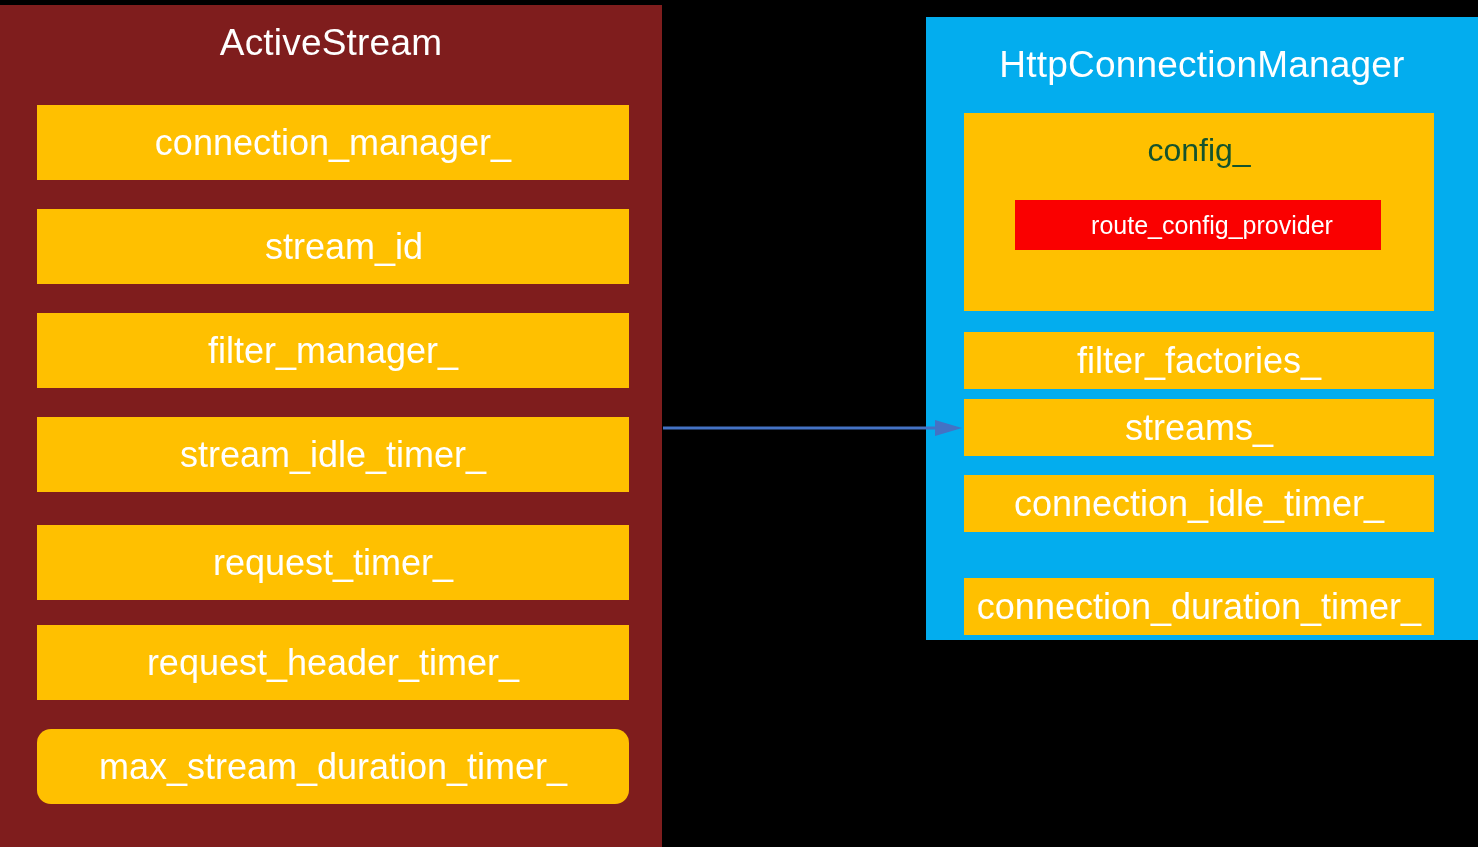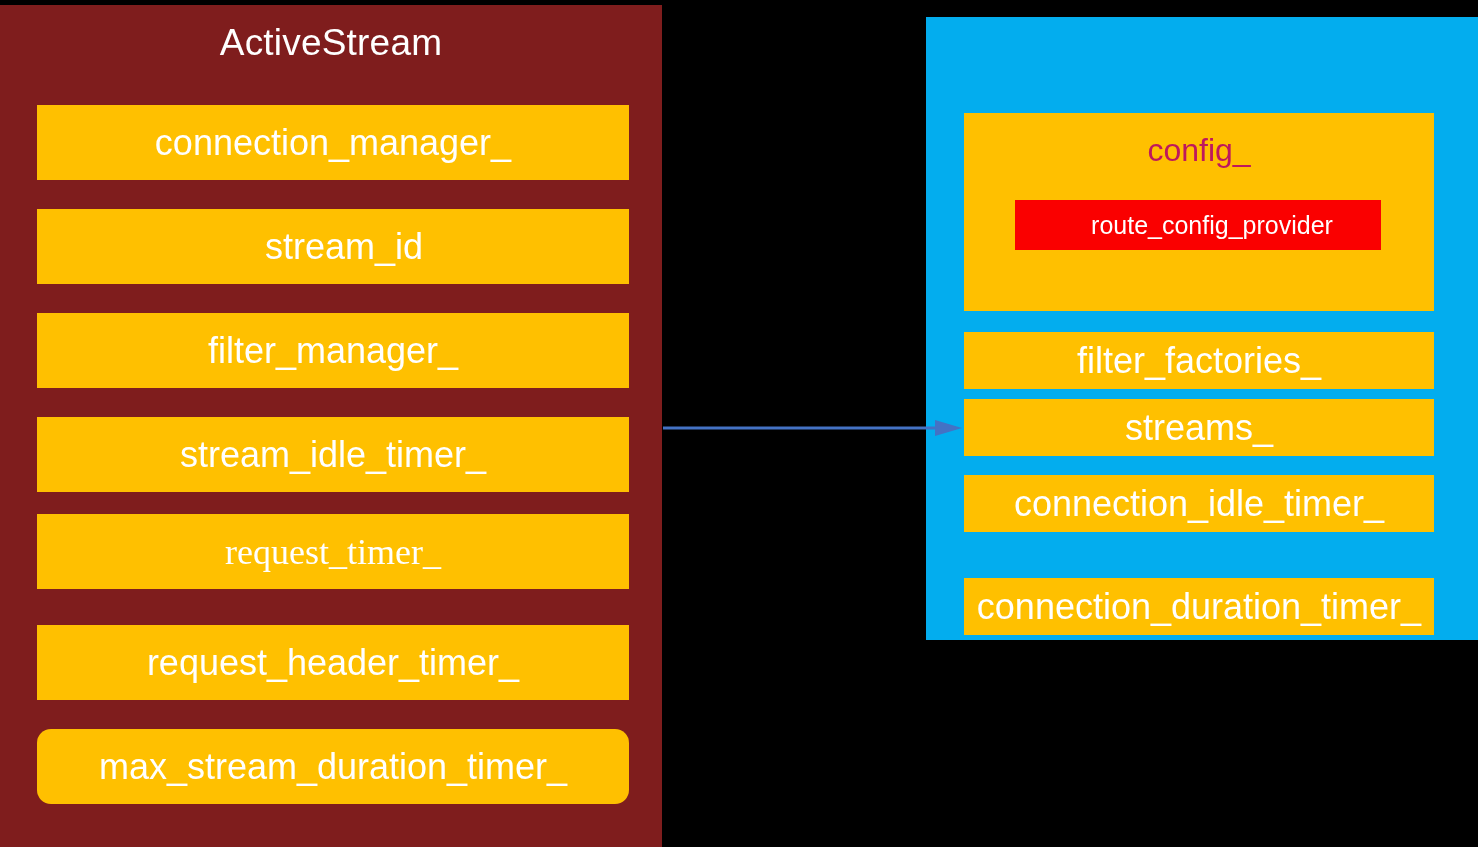--- a/index.html
+++ b/index.html
@@ -102,21 +102,21 @@
     height: 198px;
     background: #FFC000;
     box-sizing: border-box;
   }
   #field-config .config-label {
     position: absolute;
     top: 18px;
     left: 0;
     width: 470px;
     text-align: center;
-    color: #be185d;
+    color: #14532d;
     font-size: 32px;
     line-height: 38px;
     white-space: nowrap;
   }
   #field-config .nested-field {
     position: absolute;
     left: 51px;
     top: 87px;
     width: 366px;
     height: 50px;
@@ -151,28 +151,29 @@
     <div class="panel-title">ActiveStream</div>
 
     <div class="field field-left" style="top:100px;">connection_manager_</div>
 
     <div class="field field-left" style="top:204px;padding-left:22px;">stream_id</div>
 
     <div class="field field-left" style="top:308px;">filter_manager_</div>
 
     <div class="field field-left" style="top:412px;">stream_idle_timer_</div>
 
-    <div class="field field-left" style="top:509px;font-family:Liberation Serif, serif;">request_timer_</div>
+    <div class="field field-left" style="top:520px;">request_timer_</div>
 
     <div class="field field-left" style="top:620px;">request_header_timer_</div>
 
     <div class="field field-left" style="top:724px;border-radius:14px;">max_stream_duration_timer_</div>
   </div>
 
   <div class="panel" id="panel-hcm">
+    <div class="panel-title">HttpConnectionManager</div>
 
     <div id="field-config">
       <div class="config-label">config_</div>
       <div class="nested-field">route_config_provider</div>
     </div>
 
     <div class="field field-right" style="top:315px;">filter_factories_</div>
 
     <div class="field field-right" style="top:382px;">streams_</div>
 

